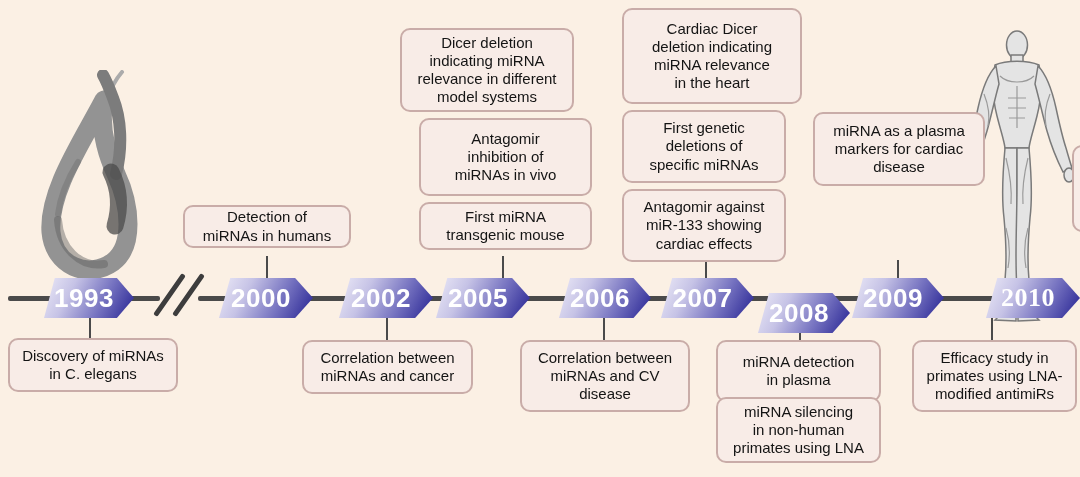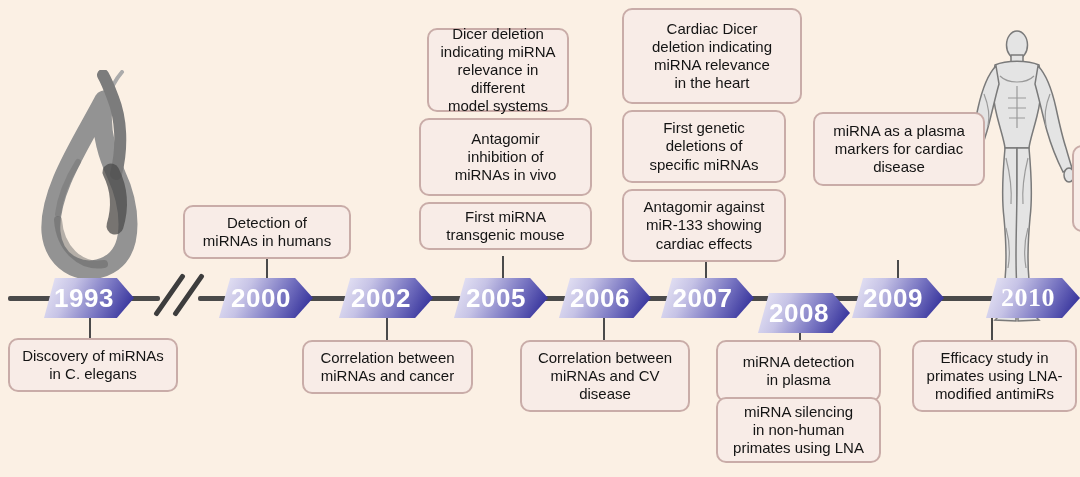--- a/index.html
+++ b/index.html
@@ -82,31 +82,31 @@
 
   <div class="conn" style="left:89px;  top:317px; height:22px;"></div>
   <div class="conn" style="left:386px; top:317px; height:24px;"></div>
   <div class="conn" style="left:603px; top:317px; height:24px;"></div>
   <div class="conn" style="left:799px; top:317px; height:24px;"></div>
   <div class="conn" style="left:991px; top:317px; height:24px;"></div>
 
   <div class="year" style="left:44px;  width:90px;">1993</div>
   <div class="year" style="left:219px; width:94px;">2000</div>
   <div class="year" style="left:339px; width:94px;text-align:right;">2002</div>
-  <div class="year" style="left:454px; width:94px;">2005</div>
+  <div class="year" style="left:436px; width:94px;">2005</div>
   <div class="year" style="left:559px; width:92px;">2006</div>
   <div class="year" style="left:661px; width:93px;">2007</div>
   <div class="year" style="left:758px; width:92px;margin-top:15px;">2008</div>
   <div class="year" style="left:852px; width:92px;">2009</div>
   <div class="year" style="left:986px; width:94px;font-family:Liberation Serif, serif;">2010</div>
 
-  <div class="note" style="left:183px; top:205px; width:168px; height:54px;">Detection of
+  <div class="note" style="left:183px; top:205px; width:168px; height:43px;">Detection of
 miRNAs in humans</div>
 
-  <div class="note" style="left:427px; top:28px;  width:142px; height:84px;">Dicer deletion
+  <div class="note" style="left:400px; top:28px;  width:174px; height:84px;">Dicer deletion
 indicating miRNA
 relevance in different
 model systems</div>
   <div class="note" style="left:419px; top:118px; width:173px; height:78px;">Antagomir
 inhibition of
 miRNAs in vivo</div>
   <div class="note" style="left:419px; top:202px; width:173px; height:48px;">First miRNA
 transgenic mouse</div>
 
   <div class="note" style="left:622px; top:8px;   width:180px; height:96px;">Cardiac Dicer

